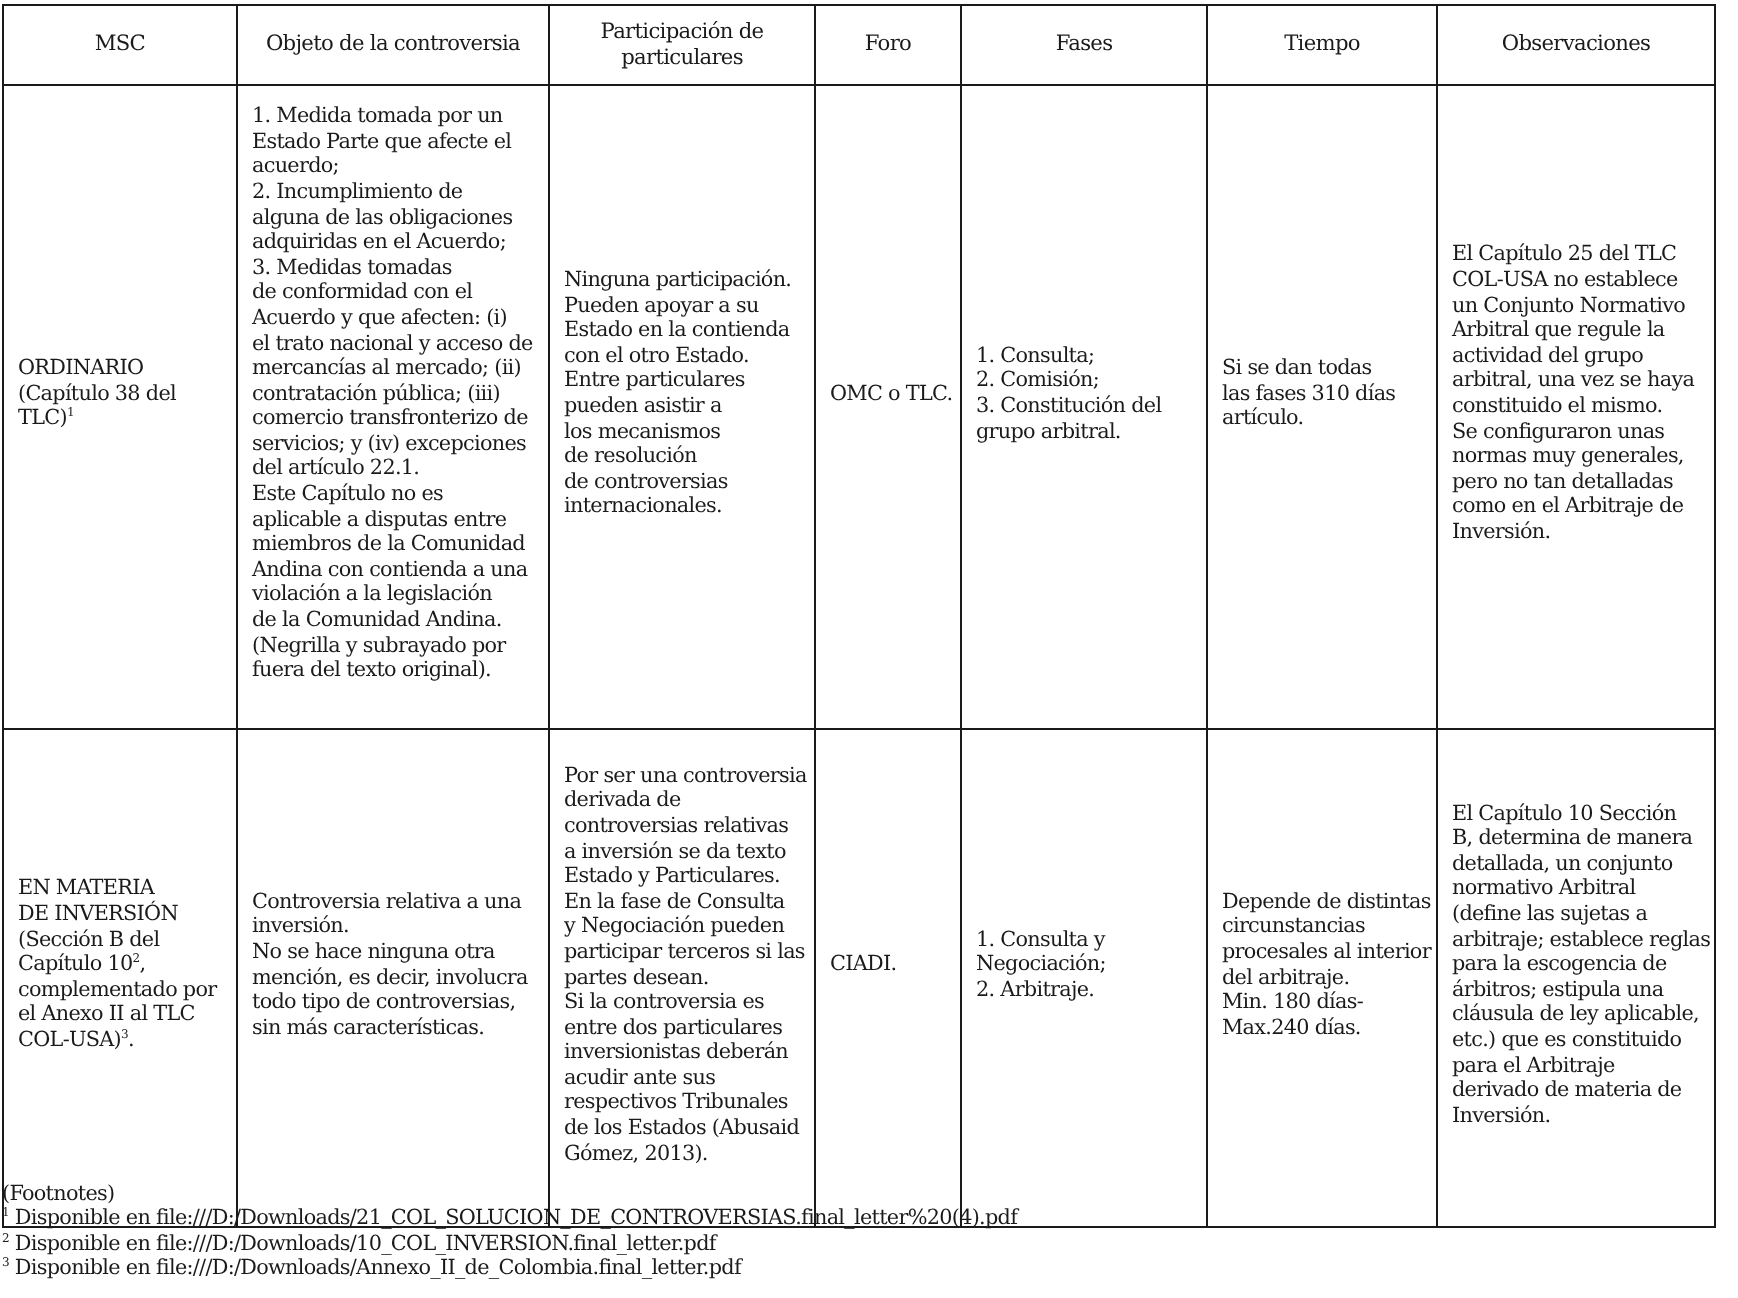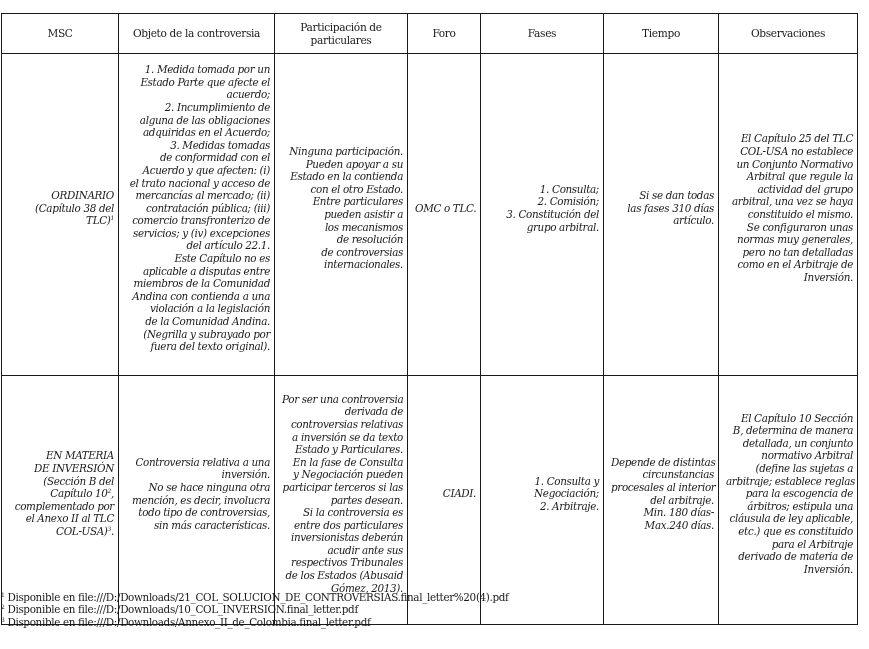--- a/index.html
+++ b/index.html
@@ -1,23 +1,23 @@
 <!DOCTYPE html>
 <html><head>
 <meta charset="utf-8">
 <style>
   html, body { margin: 0; padding: 0; background: #ffffff; }
   body { width: 869px; height: 649px; overflow: hidden; position: relative;
          font-family: "DejaVu Serif", "Liberation Serif", serif; color: #1a1a1a; }
-  table.msc { position: absolute; left: 1px; top: 13px; border-collapse: collapse;
+  table.msc { position: absolute; left: 1px; top: 2px; border-collapse: collapse;
               table-layout: fixed; width: 856px; }
   table.msc th, table.msc td { border: 1.2px solid #1a1a1a; vertical-align: middle;
               font-size: 10.4px; line-height: 12.6px; letter-spacing: -0.35px; }
   table.msc th { height: 39px; font-weight: normal; text-align: center; padding: 0 4px; font-size: 10.6px; line-height: 13px; }
-  table.msc td { padding: 0 4px 13px 7px; text-align: right; font-style: italic; }
+  table.msc td { padding: 0 4px 13px 7px; text-align: left; }
   tr.row1 td { height: 308px; }
   tr.row2 td { height: 235px; }
   .line { display: block; white-space: nowrap; }
   .footnotes { position: absolute; left: 1px; top: 591px; font-size: 10.4px; line-height: 12.3px; letter-spacing: -0.35px; }
   .footnotes div { white-space: nowrap; }
   sup { font-size: 6px; line-height: 0; vertical-align: 4px; }
 </style>
 </head>
 <body>
 
@@ -180,16 +180,17 @@
           <span class="line">etc.) que es constituido</span>
           <span class="line">para el Arbitraje</span>
           <span class="line">derivado de materia de</span>
           <span class="line">Inversión.</span>
         </td>
     </tr>
   </tbody>
 </table>
 
 <div class="footnotes">
+  <div>(Footnotes)</div>
   <div><sup>1</sup><span> Disponible en file:///D:/Downloads/21_COL_SOLUCION_DE_CONTROVERSIAS.final_letter%20(4).pdf</span></div>
   <div><sup>2</sup><span> Disponible en file:///D:/Downloads/10_COL_INVERSION.final_letter.pdf</span></div>
   <div><sup>3</sup><span> Disponible en file:///D:/Downloads/Annexo_II_de_Colombia.final_letter.pdf</span></div>
 </div>
 
 </body></html>

